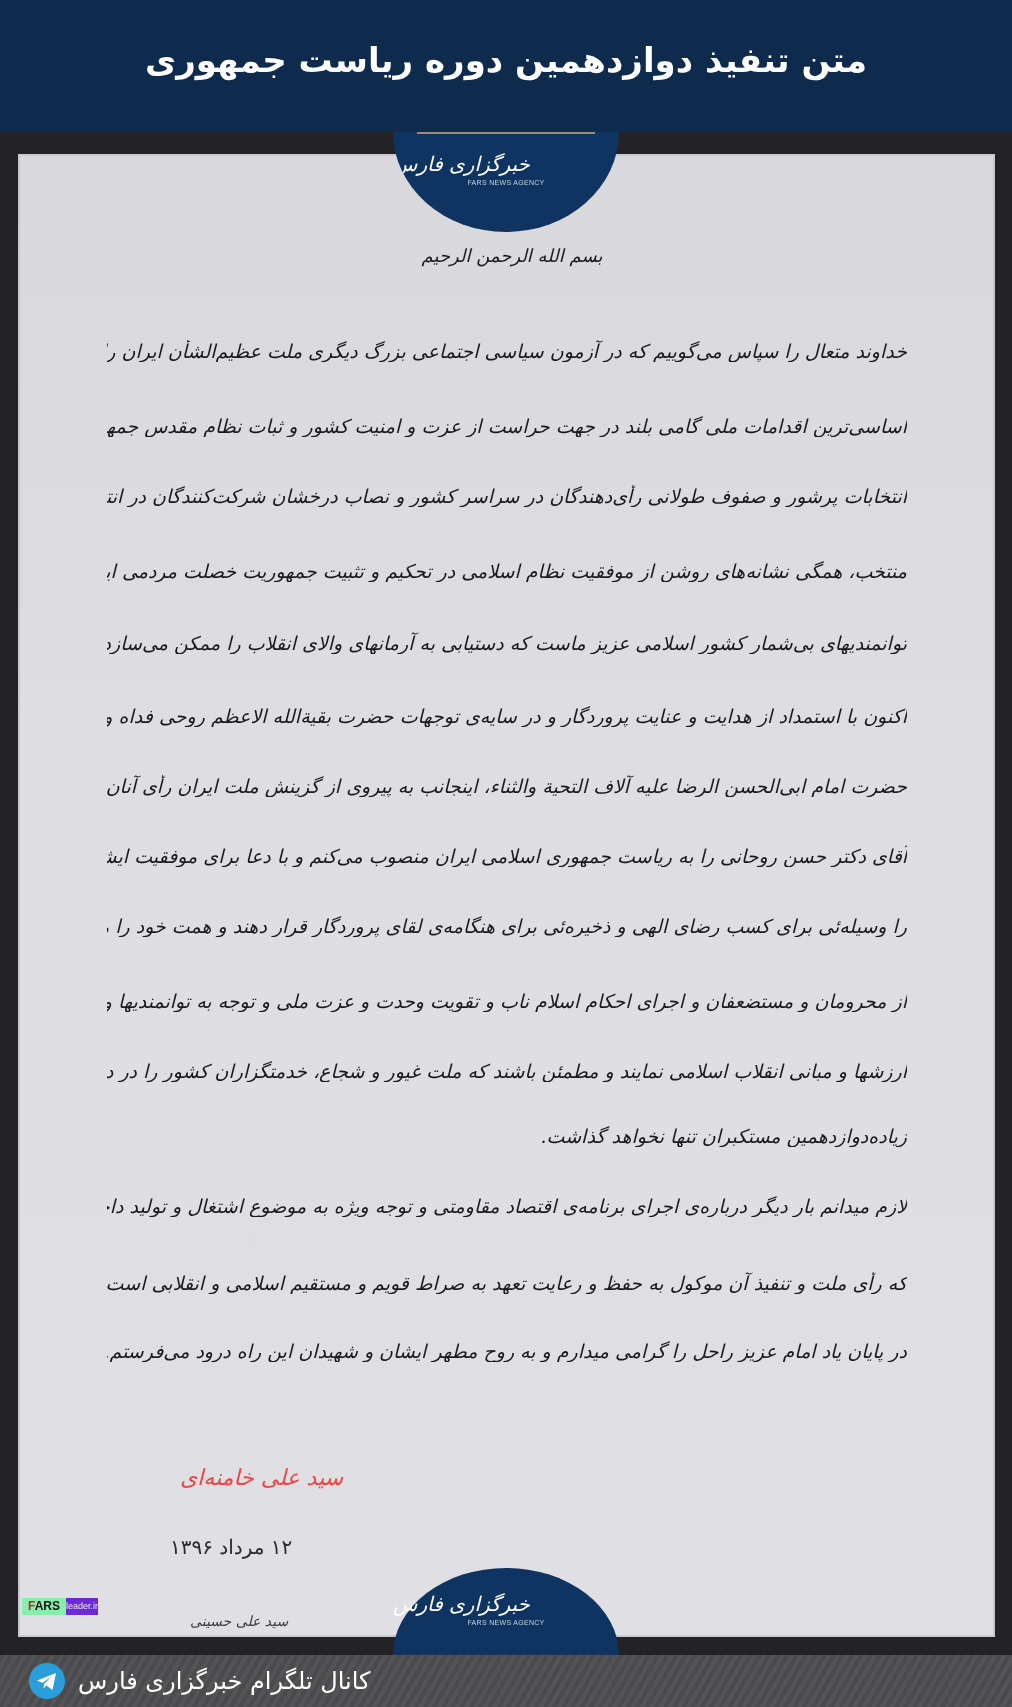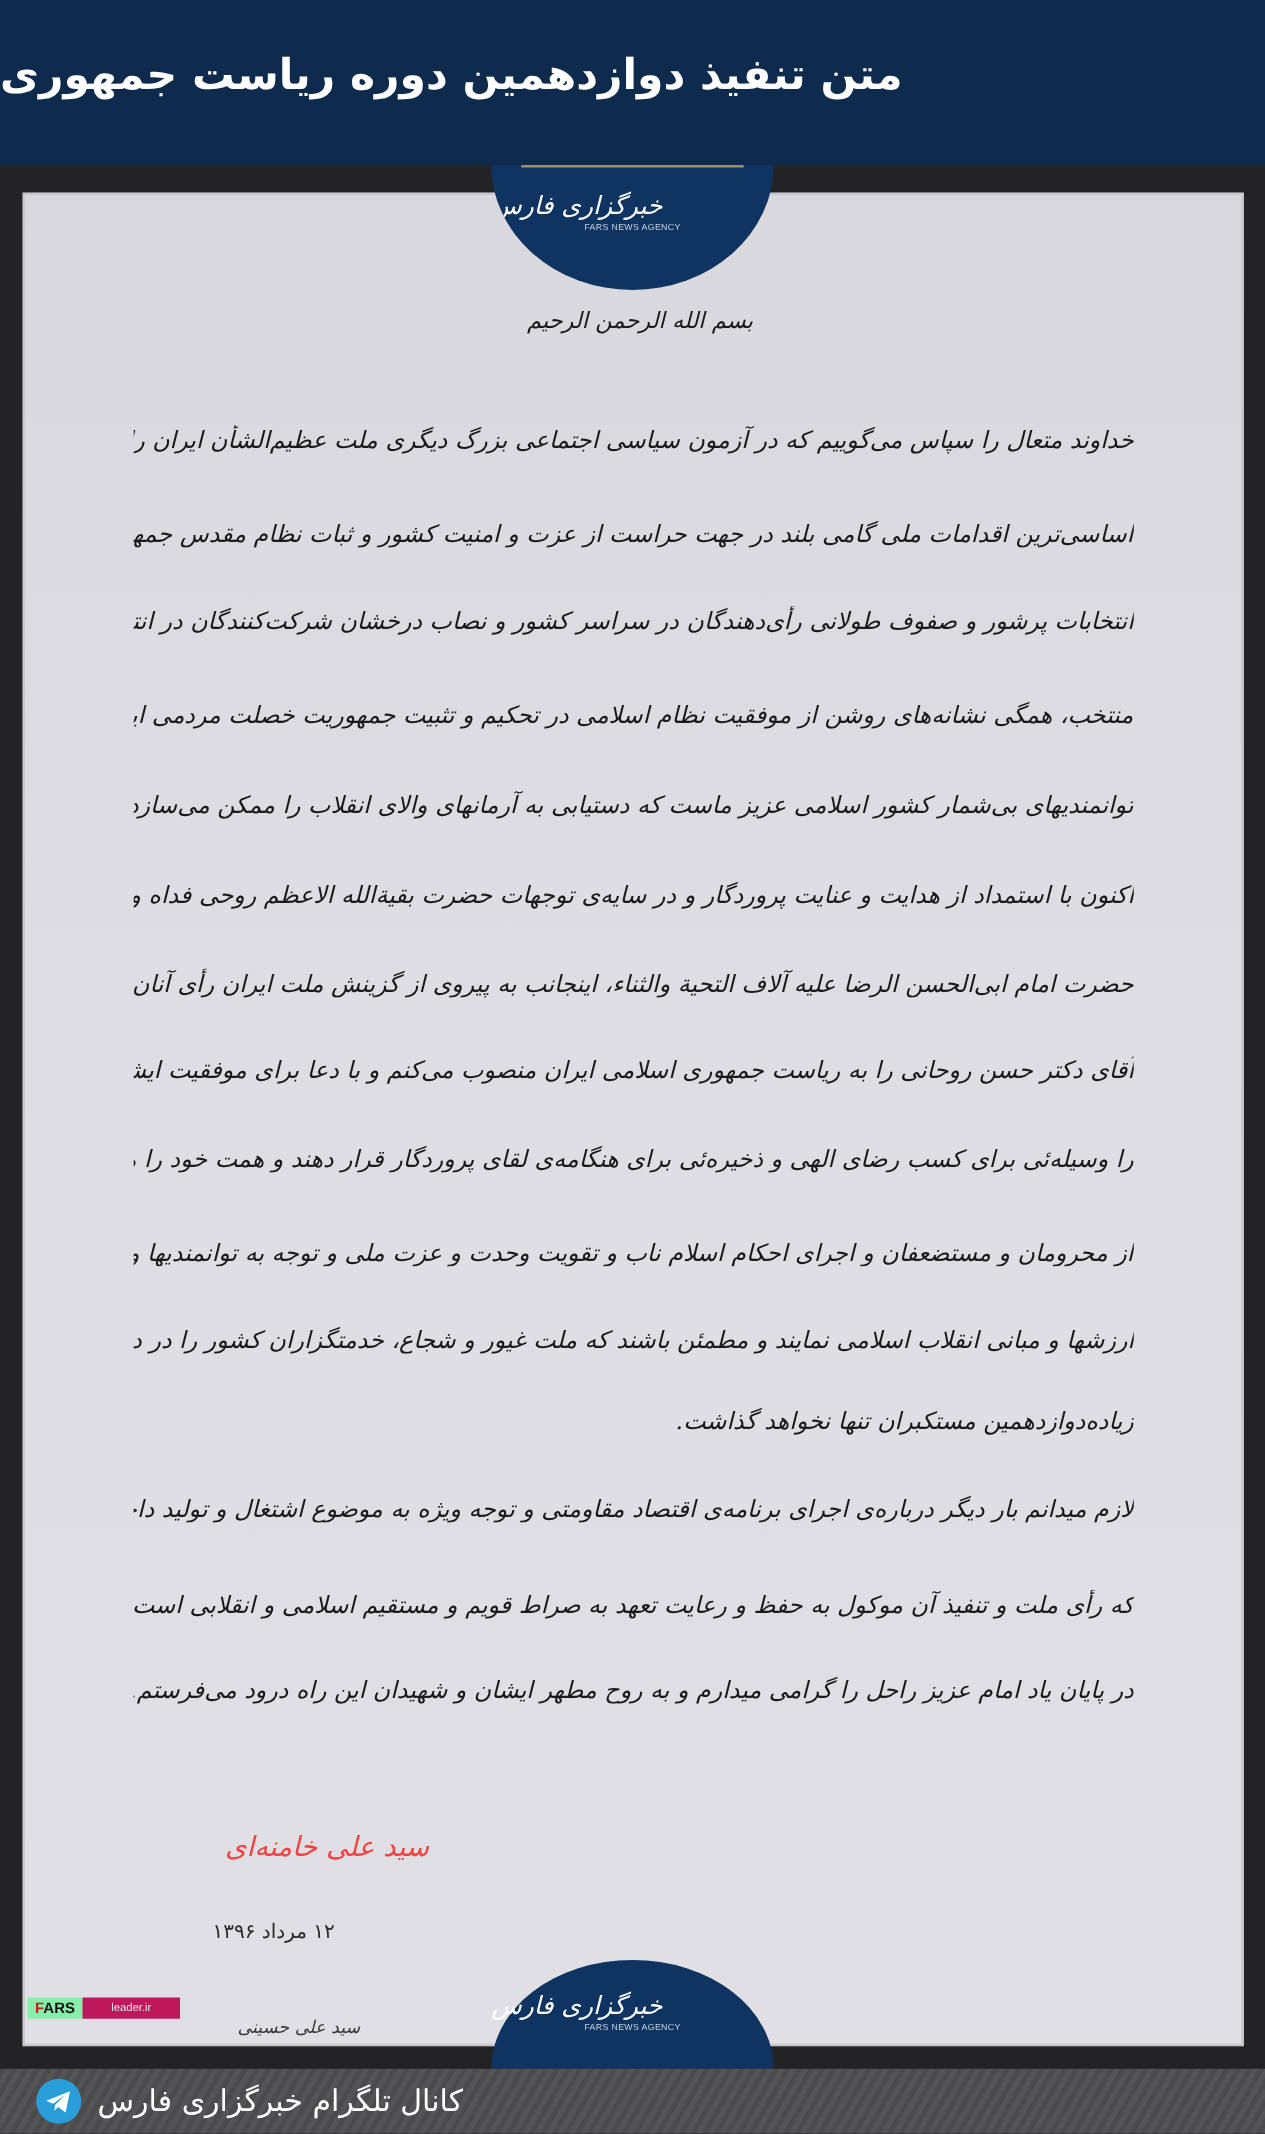--- a/index.html
+++ b/index.html
@@ -1,39 +1,39 @@
 <!DOCTYPE html>
 <html><head>
 <meta charset="utf-8">
 <style>
   html,body{margin:0;padding:0;}
   body{width:1012px;height:1707px;background:#232325;position:relative;overflow:hidden;font-family:"DejaVu Sans",sans-serif;}
   .header{position:absolute;left:0;top:0;width:1012px;height:132px;background:#0e2a4d;}
-  .header-title{position:absolute;left:0;right:0;top:40px;text-align:left;color:#fff;font-size:34px;font-weight:bold;direction:rtl;font-family:"DejaVu Sans",sans-serif;}
+  .header-title{position:absolute;left:0;right:0;top:40px;text-align:center;color:#fff;font-size:34px;font-weight:bold;direction:rtl;font-family:"DejaVu Sans",sans-serif;}
   .frame{position:absolute;left:0;top:132px;width:1012px;height:1523px;background:#232325;}
   .paper{position:absolute;left:18px;top:154px;width:977px;height:1483px;background:linear-gradient(180deg,#d9d8dc 0%,#dedde1 40%,#e0dfe3 100%);box-shadow:inset 0 0 0 2px #c9c8cc;}
   .badge-top{position:absolute;left:393px;top:132px;width:226px;height:100px;background:#0f3461;border-radius:0 0 113px 113px / 0 0 100px 100px;overflow:hidden;}
   .badge-top .gold{position:absolute;left:24px;top:0px;width:178px;height:2px;background:#9d8e72;}
   .badge-bottom{position:absolute;left:393px;top:1568px;width:226px;height:87px;background:#0f3461;border-radius:113px 113px 0 0 / 87px 87px 0 0;}
   .logo-fa{position:absolute;left:0;right:0;text-align:left;color:#fff;font-family:"DejaVu Serif",serif;font-style:italic;font-size:20px;direction:rtl;}
   .logo-en{position:absolute;left:0;right:0;text-align:center;color:#c8d2e0;font-size:7px;letter-spacing:0.3px;font-family:"Liberation Sans",sans-serif;}
   .badge-top .logo-fa{top:20px;}
   .badge-top .logo-en{top:47px;}
   .badge-bottom .logo-fa{top:24px;}
   .badge-bottom .logo-en{top:51px;}
   .bismillah{position:absolute;left:12px;right:0;top:245px;text-align:center;direction:rtl;font-family:"DejaVu Serif",serif;font-style:italic;font-size:18px;color:#1b1b1d;}
   .line{position:absolute;right:105px;width:800px;text-align:justify;text-align-last:justify;direction:rtl;font-family:"DejaVu Serif",serif;font-style:italic;font-size:19px;color:#1a1a1c;white-space:nowrap;overflow:hidden;}
   .line.short{text-align-last:right;}
   .sig{position:absolute;left:180px;top:1465px;font-family:"DejaVu Serif",serif;font-style:italic;font-size:22px;color:#ef4444;direction:rtl;}
-  .date{position:absolute;left:170px;top:1535px;font-family:"DejaVu Serif",serif;font-size:16px;color:#2a2a2c;direction:rtl;}
+  .date{position:absolute;left:170px;top:1535px;font-family:"DejaVu Serif",serif;font-size:20px;color:#2a2a2c;direction:rtl;}
   .initial{position:absolute;left:190px;top:1565px;font-family:"DejaVu Serif",serif;font-style:italic;font-size:14px;color:#3a3a3c;direction:rtl;margin-top:48px;}
   .watermark{position:absolute;left:22px;top:1598px;height:17px;display:flex;}
   .wm-fars{background:#86efac;color:#111;font-weight:bold;font-size:12px;padding:0 6px;line-height:17px;font-family:"Liberation Sans",sans-serif;}
   .wm-fars .f{color:#d21b1b;}
-  .wm-site{background:#be185d;color:#e8e8ea;font-size:9px;padding:0 23px;line-height:17px;font-family:"Liberation Sans",sans-serif;}
+  .wm-site{background:#6d28d9;color:#e8e8ea;font-size:9px;padding:0 0;line-height:17px;font-family:"Liberation Sans",sans-serif;}
   .footer{position:absolute;left:0;top:1655px;width:1012px;height:52px;background:repeating-linear-gradient(120deg,#4b4b4d 0px,#4b4b4d 4px,#545456 4px,#545456 8px);}
   .tg-icon{position:absolute;left:29px;top:8px;width:36px;height:36px;border-radius:50%;background:#2a9ed8;}
   .tg-icon svg{position:absolute;left:8px;top:10px;}
   .footer-text{position:absolute;left:78px;top:12px;color:#fff;font-size:24px;direction:rtl;font-family:"DejaVu Sans",sans-serif;}
 </style>
 </head>
 <body>
 
 <div class="header">
   <div class="header-title">متن تنفیذ دوازدهمین دوره ریاست جمهوری</div>

